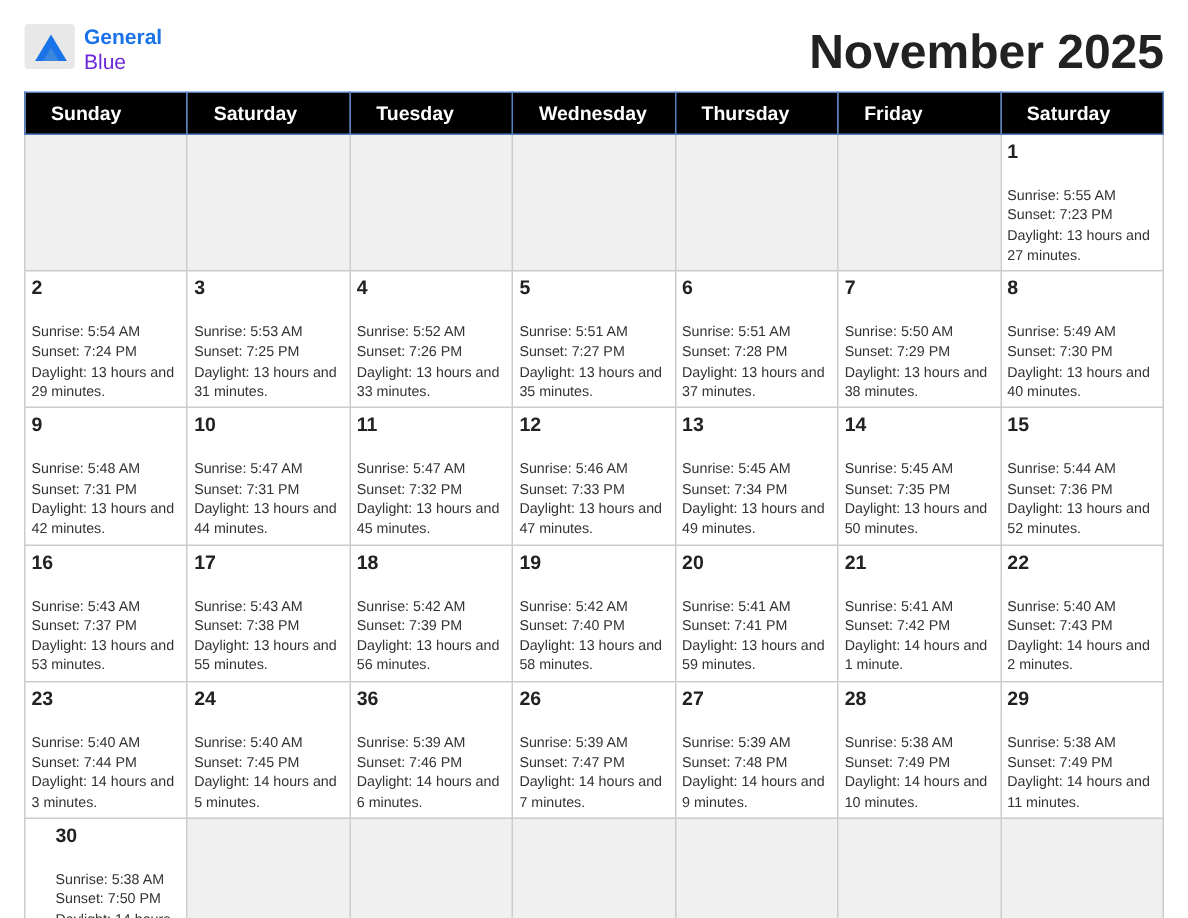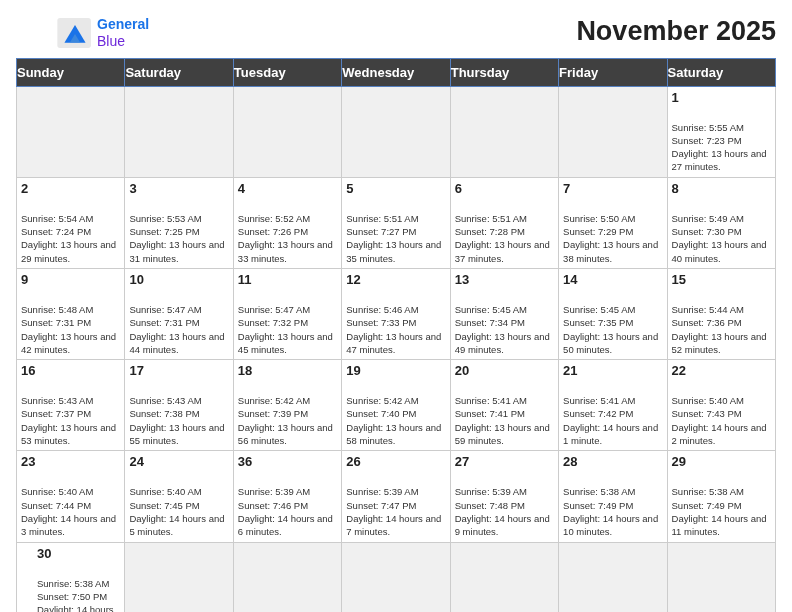--- a/index.html
+++ b/index.html
@@ -11,60 +11,59 @@
       padding: 16px;
     }
     .header-area {
       display: flex;
       justify-content: space-between;
       align-items: flex-start;
       margin-bottom: 8px;
     }
     .logo {
       display: flex;
-      align-items: center;
+      align-items: flex-start;
       gap: 4px;
-      margin-left: 41px;
     }
     .logo-text {
       font-size: 14px;
       color: #333;
       line-height: 1.2;
     }
     .logo-text span {
       color: #1a73e8;
       font-weight: bold;
     }
     .logo-icon {
       width: 36px;
       height: 30px;
     }
     .title-area {
       text-align: right;
     }
     .month-title {
-      font-size: 27px;
+      font-size: 32px;
       font-weight: bold;
       color: #222;
     }
     .location-title {
       font-size: 16px;
       color: #444;
     }
     .calendar {
       width: 100%;
       border-collapse: collapse;
       border: 1px solid #ccc;
     }
     .calendar th {
-      background: #404040;
+      background: #000000;
       color: #fff;
       font-size: 13px;
       font-weight: bold;
-      padding: 6px 0;
+      padding: 6px 17px;
       text-align: left;
       border: 1px solid #5580c0;
     }
     .calendar td {
       vertical-align: top;
       border: 1px solid #ccc;
       padding: 3px 4px;
       font-size: 10px;
       color: #333;
       width: 108px;

